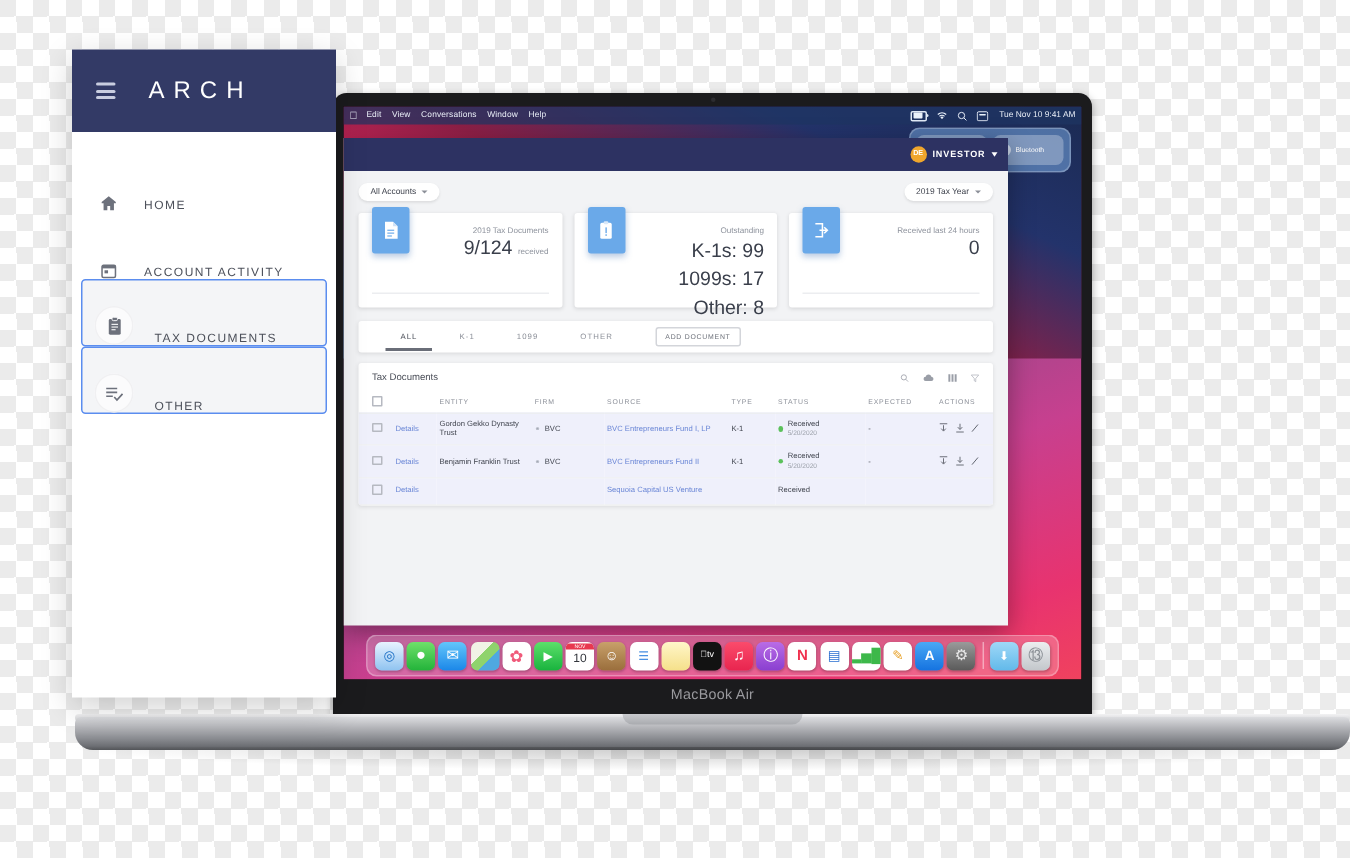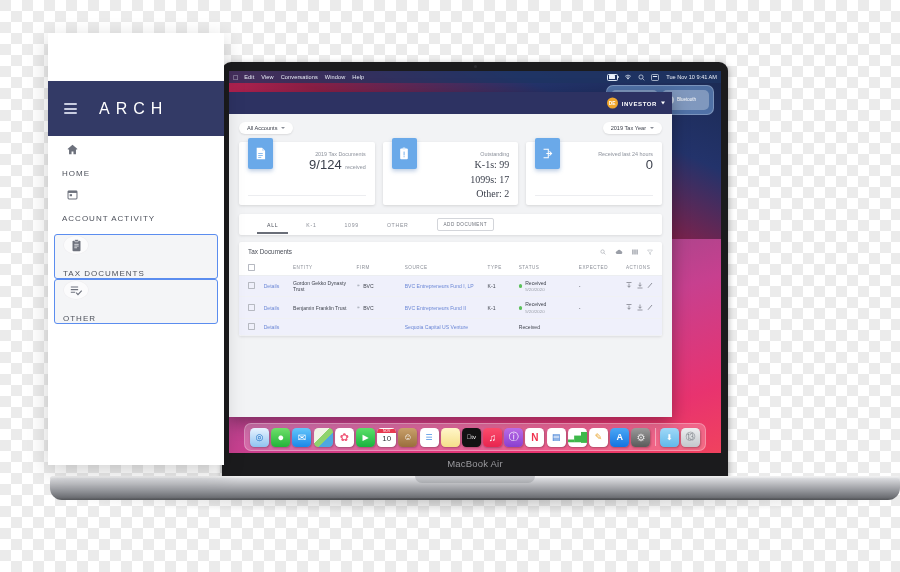--- a/index.html
+++ b/index.html
@@ -116,21 +116,21 @@
   .card .tile{
     position:absolute;left:9px;top:-4px;width:25px;height:31px;background:#6aa9e9;
     border-radius:2px;display:flex;align-items:center;justify-content:center;
     box-shadow:0 2px 4px rgba(60,110,175,.35);
   }
   .card .cbody{text-align:right;}
   .card .clabel{font-size:5.4px;color:#8d929c;margin-bottom:1px;}
   .card .cvalue{font-size:13px;color:#3a3f4b;line-height:1.05;}
   .card .cvalue small{font-size:5.4px;color:#8d929c;}
   .card .cline{position:absolute;left:9px;right:9px;bottom:9px;height:1px;background:#ecedf0;}
-  .card .clist{font-size:10px;color:#3a3f4b;line-height:1.45;font-family:Liberation Serif, serif;}
+  .card .clist{font-size:13px;color:#3a3f4b;line-height:1.45;}
 
   .tabsbar{
     margin-top:9px;background:#fff;border-radius:2px;box-shadow:0 1px 3px rgba(0,0,0,.10);
     height:21px;display:flex;align-items:center;padding-left:28px;box-sizing:border-box;gap:28px;
   }
   .tab{font-size:5.2px;color:#8b8f98;letter-spacing:.7px;position:relative;padding:5px 0;}
   .tab.active{color:#4a4e58;}
   .tab.active:after{content:"";position:absolute;left:-10px;right:-10px;bottom:-1px;height:1.6px;background:#6a6e78;}
   .addbtn{
     border:1px solid #d3d5da;border-radius:2px;font-size:4.6px;color:#6d717a;
@@ -175,31 +175,30 @@
     display:flex;align-items:center;justify-content:center;font-size:9px;color:#fff;overflow:hidden;
     box-shadow:0 1px 2px rgba(0,0,0,.25);}
   .dock .sep{width:1px;height:18px;background:rgba(255,255,255,.45);margin:0 2px;}
 
   
   #sidebar{
     position:absolute;left:48px;top:33px;width:176px;height:432px;
     background:#fff;box-shadow:0 6px 20px rgba(0,0,0,.18);
   }
   .sb-head{
-    height:55px;background:#333a66;display:flex;align-items:center;padding-left:16px;gap:22px;margin-top:48px;
+    height:55px;background:#333a66;display:flex;align-items:center;padding-left:16px;gap:22px;
   }
   .burger{display:flex;flex-direction:column;gap:2.5px;}
   .burger i{display:block;width:13px;height:2px;background:#c9cde0;border-radius:1px;}
   .brand{color:#fff;font-size:16px;letter-spacing:6px;font-weight:normal;}
 
   .sb-nav{padding-top:8px;}
   .sb-item{
-    display:flex;align-items:flex-start;gap:14px;height:45px;padding:0 14px;box-sizing:border-box;
+    display:flex;align-items:flex-end;gap:14px;height:45px;padding:0 14px;box-sizing:border-box;
     position:relative;
-    flex-direction:column;
   }
   .sb-item .ic{width:20px;display:flex;align-items:center;justify-content:center;color:#6d717c;}
   .sb-item .lbl{font-size:8px;color:#4d515b;letter-spacing:1px;}
   .sb-item.highlight{
     border:1.4px solid #5b8def;border-radius:3px;background:#f4f5f7;margin:0 6px;padding:0 8px;
   }
   .sb-item.highlight .ic{
     width:26px;height:26px;border-radius:50%;background:#fbfbfc;
     box-shadow:0 0 0 1px #f0f0f2 inset;
   }
@@ -321,21 +320,21 @@
                     <rect x="4.5" y="0.6" width="4" height="2.6" rx="1" fill="#d9e8f8"></rect>
                     <rect x="6" y="6" width="1.2" height="5" fill="#6aa9e9"></rect>
                     <rect x="6" y="12" width="1.2" height="1.4" fill="#6aa9e9"></rect>
                   </svg>
               </div>
               <div class="cbody">
                 <div class="clabel">Outstanding</div>
                 <div class="clist">
                   <div>K-1s: 99</div>
                   <div>1099s: 17</div>
-                  <div>Other: 2</div>
+                  <div>Other: 8</div>
                 </div>
               </div>
             </div>
 
             <div class="card">
               <div class="tile">
                 <svg width="11" height="11" viewBox="0 0 14 14">
                     <path d="M2 1.5h6v11H2" stroke="#fff" stroke-width="1.3" fill="none"></path>
                     <path d="M5.5 7h6.5M9.5 4.4L12.2 7 9.5 9.6" stroke="#fff" stroke-width="1.3" fill="none"></path>
                   </svg>

